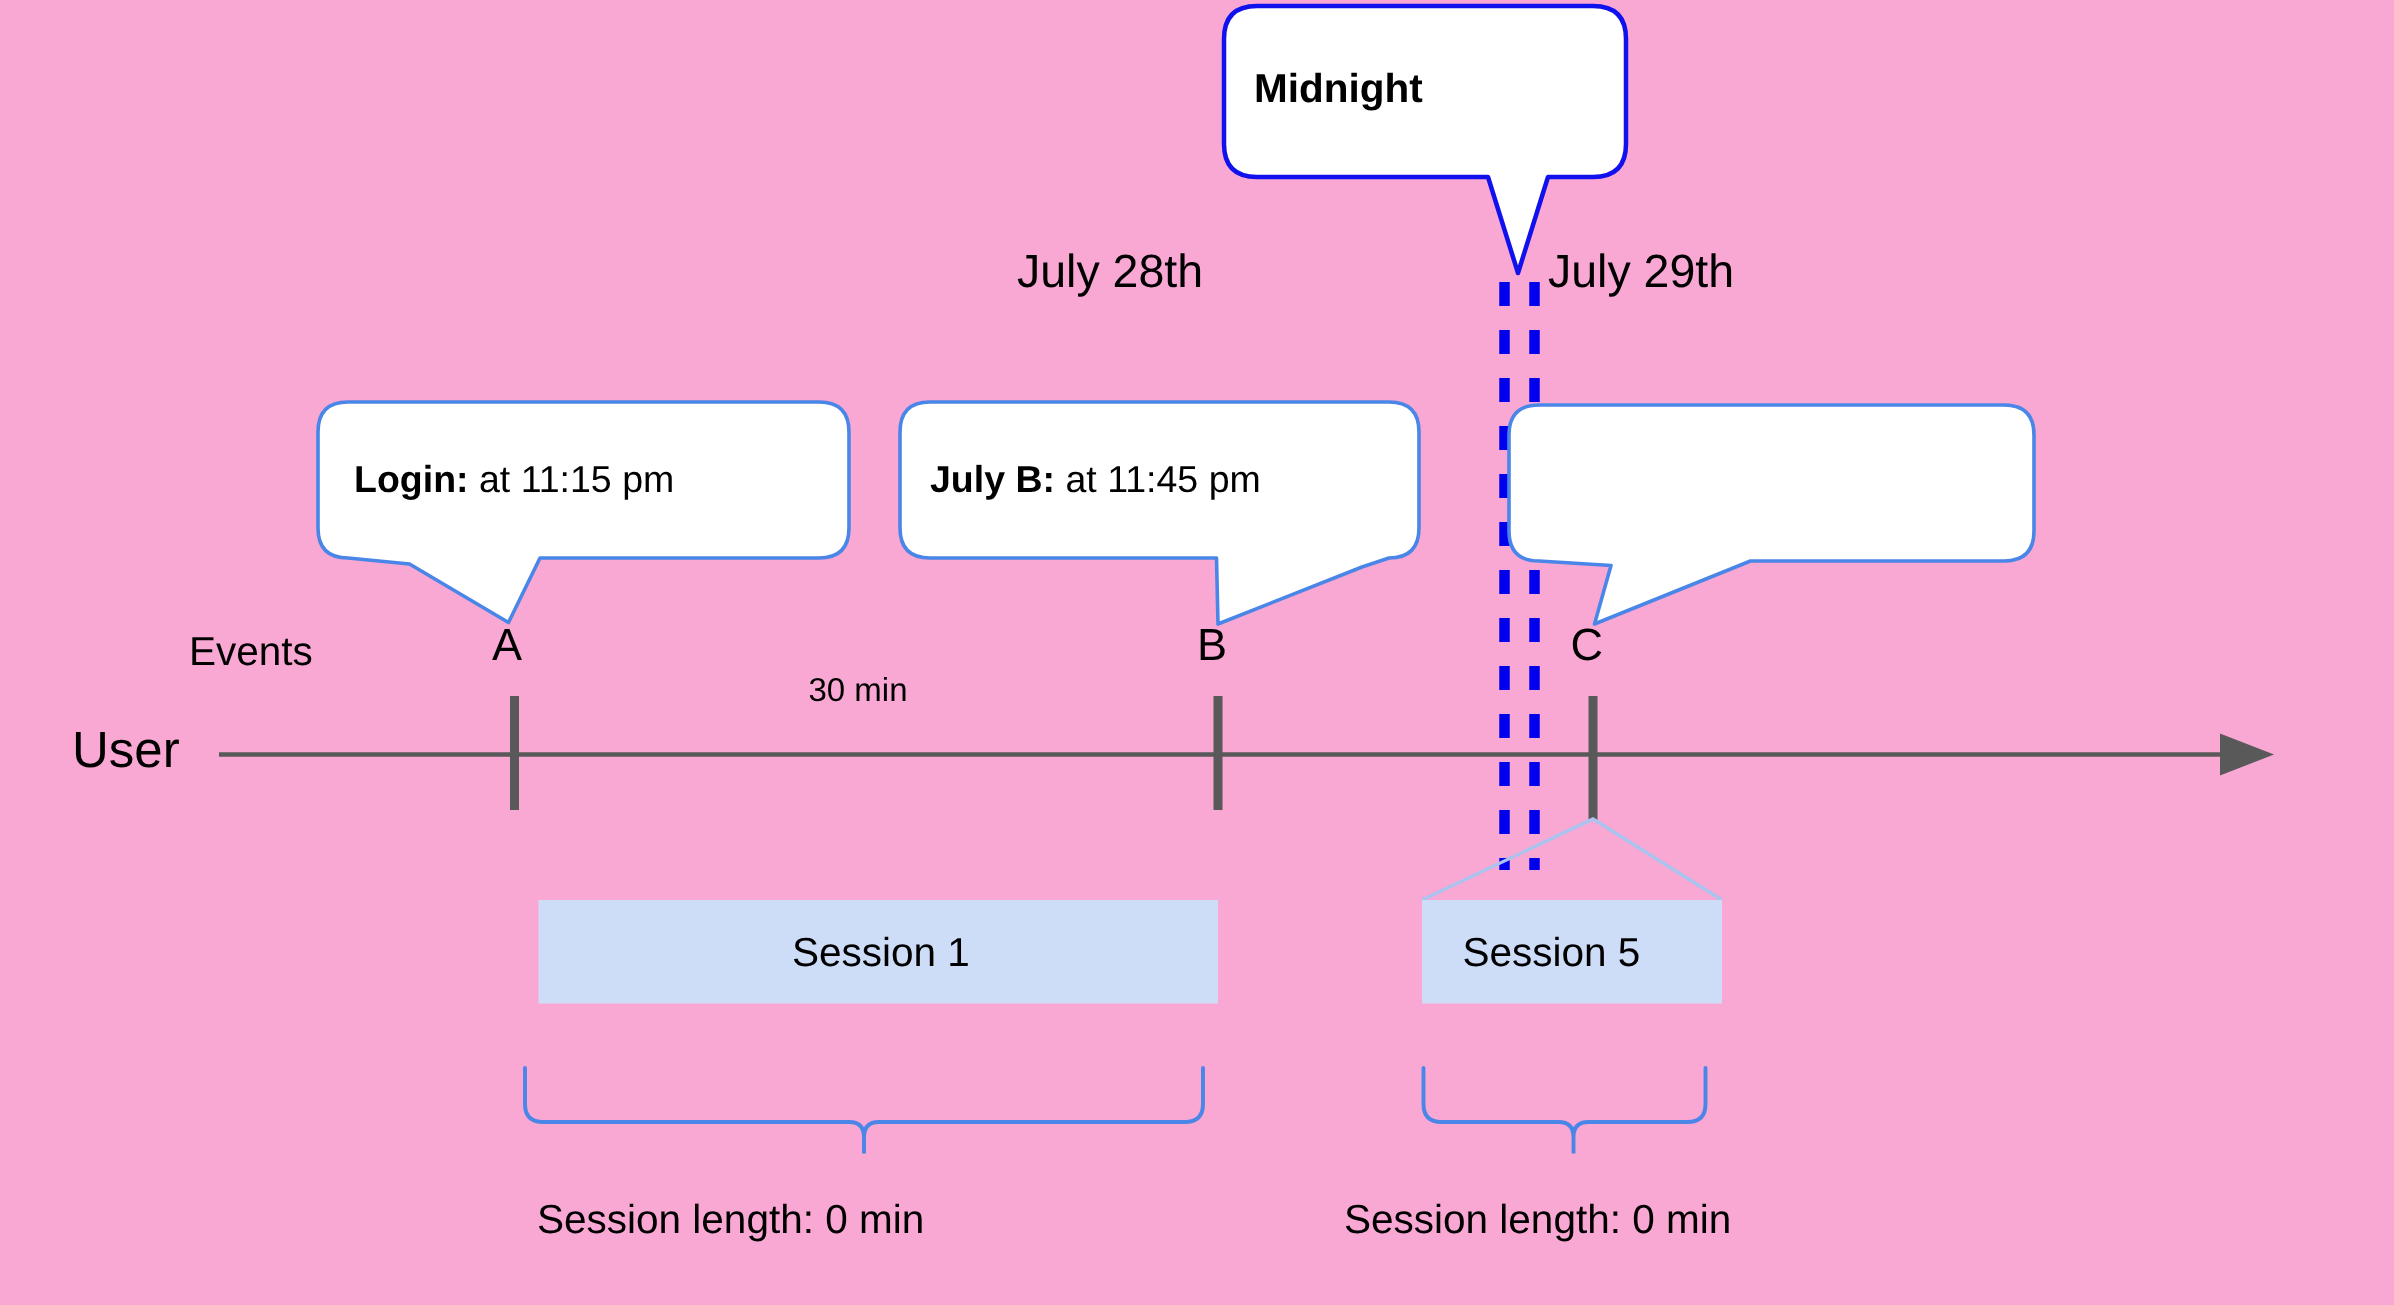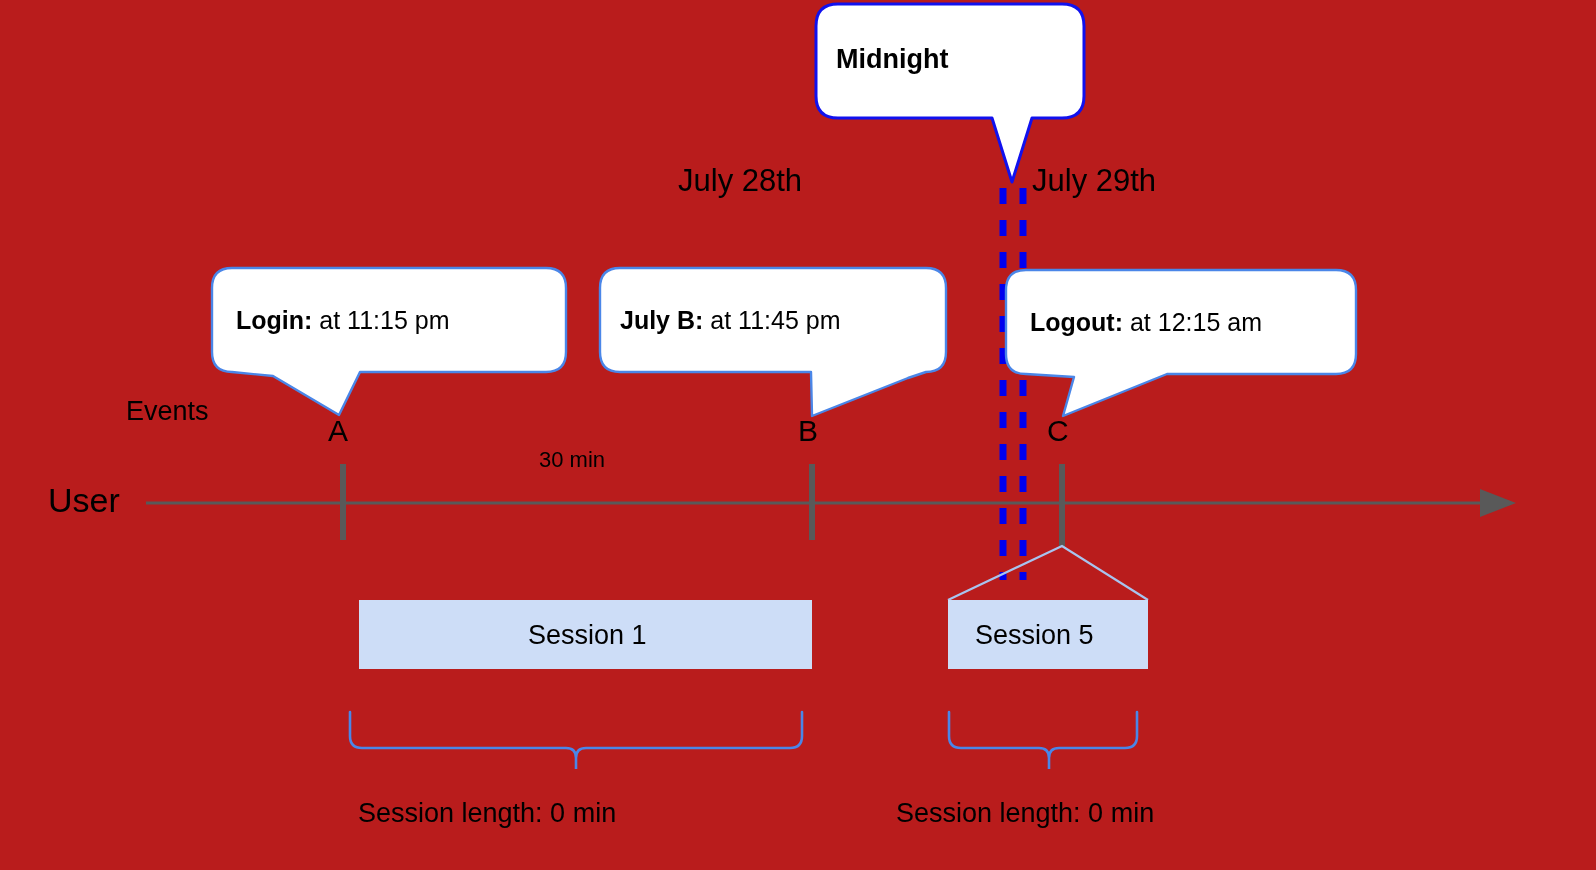--- a/index.html
+++ b/index.html
@@ -10,21 +10,21 @@
   body {
     width: 1596px;
     height: 870px;
     overflow: hidden;
     font-family: "Liberation Sans", sans-serif;
   }
   #canvas {
     position: relative;
     width: 1596px;
     height: 870px;
-    background: #b91c1c;
+    background: #f9a8d4;
   }
   svg.layer {
     position: absolute;
     top: 0;
     left: 0;
     width: 1596px;
     height: 870px;
   }
   .txt {
     position: absolute;
@@ -119,25 +119,22 @@
   <div class="txt date-label" style="left:1032px; top:163px;">July 29th</div>
 
   <div class="txt callout-text" style="left:236px; top:308px;">
     <b>Login:</b><span> at 11:15 pm</span>
   </div>
 
   <div class="txt callout-text" style="left:620px; top:308px;">
     <b>July B:</b><span> at 11:45 pm</span>
   </div>
 
-  <div class="txt callout-text" style="left:1030px; top:310px;">
-    <b>Logout:</b><span> at 12:15 am</span>
-  </div>
 
-  <div class="txt events-label" style="left:126px; top:396px;">Events</div>
+  <div class="txt events-label" style="left:126px; top:419px;">Events</div>
   <div class="txt user-label" style="left:48px; top:481px;">User</div>
 
   <div class="txt marker-label" style="left:328px; top:414px;">A</div>
   <div class="txt marker-label" style="left:798px; top:414px;">B</div>
   <div class="txt marker-label" style="left:1047px; top:414px;">C</div>
 
   <div class="txt duration-label" style="left:539px; top:447px;">30 min</div>
 
   <div class="txt session-label" style="left:504px; top:620px;margin-left:24px;">Session 1</div>
   <div class="txt session-label" style="left:975px; top:620px;">Session 5</div>

